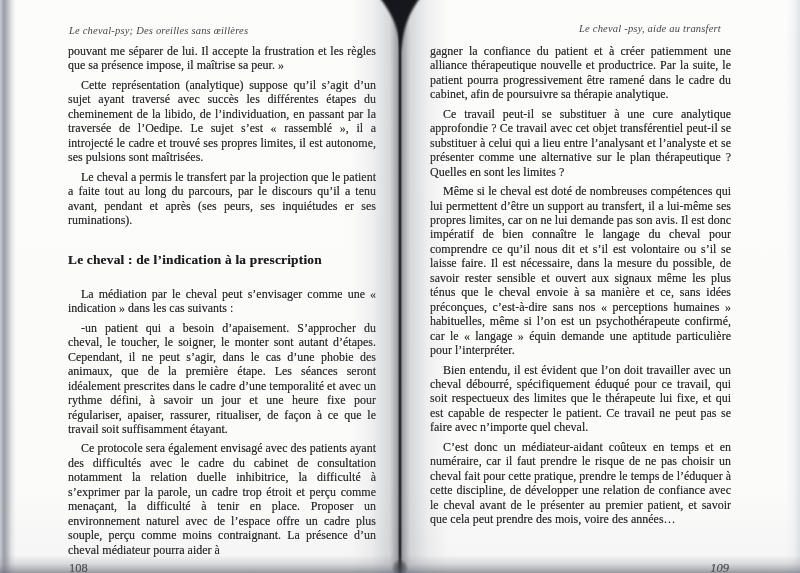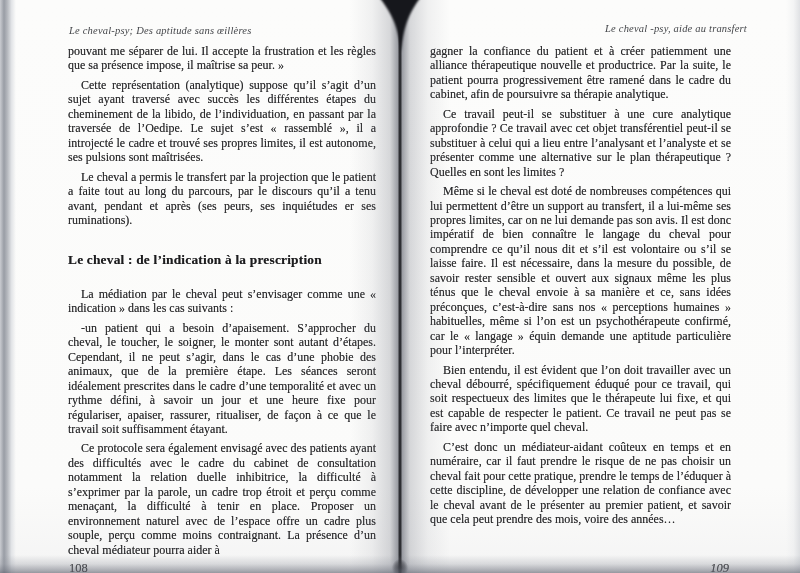--- a/index.html
+++ b/index.html
@@ -83,21 +83,21 @@
   
   .running-header {
     position: absolute;
     font-style: italic;
     font-size: 10.5px;
     color: #44464a;
     letter-spacing: 0.2px;
     white-space: nowrap;
   }
   .rh-left { left: 69px; top: 25px; }
-  .rh-right { left: 446px; top: 23px; width: 301px; text-align: right; }
+  .rh-right { left: 420px; top: 23px; width: 301px; text-align: right; }
 
   .body-block {
     position: absolute;
     top: 44px;
     color: #29292b;
     font-size: 12px;
     line-height: 14.45px;
     text-align: justify;
     text-shadow: 0 0 0.5px rgba(40,40,44,0.55);
   }
@@ -129,21 +129,21 @@
   }
   .pn-left { left: 69px; }
   .pn-right { left: 430px; width: 299px; text-align: right; font-style: italic; }
 </style>
 </head>
 <body>
 
 <div class="scan">
 
   <div>
-    <div class="running-header rh-left">Le cheval-psy; Des aptitude sans œillères</div>
+    <div class="running-header rh-left">Le cheval-psy; Des oreilles sans œillères</div>
 
     <div class="body-block body-left">
       <p class="para noindent">pouvant me séparer de lui. Il accepte la frustration et les règles que sa présence impose, il maîtrise sa peur. »</p>
       <p class="para">Cette représentation (analytique) suppose qu’il s’agit d’un sujet ayant traversé avec succès les différentes étapes du cheminement de la libido, de l’individuation, en passant par la traversée de l’Oedipe. Le sujet s’est « rassemblé », il a introjecté le cadre et trouvé ses propres limites, il est autonome, ses pulsions sont maîtrisées.</p>
       <p class="para">Le cheval a permis le transfert par la projection que le patient a faite tout au long du parcours, par le discours qu’il a tenu avant, pendant et après (ses peurs, ses inquiétudes er ses ruminations).</p>
       <h2 class="section-heading">Le cheval : de l’indication à la prescription</h2>
       <p class="para">La médiation par le cheval peut s’envisager comme une « indication » dans les cas suivants :</p>
       <p class="para">-un patient qui a besoin d’apaisement. S’approcher du cheval, le toucher, le soigner, le monter sont autant d’étapes. Cependant, il ne peut s’agir, dans le cas d’une phobie des animaux, que de la première étape. Les séances seront idéalement prescrites dans le cadre d’une temporalité et avec un rythme défini, à savoir un jour et une heure fixe pour régulariser, apaiser, rassurer, ritualiser, de façon à ce que le travail soit suffisamment étayant.</p>
       <p class="para">Ce protocole sera également envisagé avec des patients ayant des difficultés avec le cadre du cabinet de consultation notamment la relation duelle inhibitrice, la difficulté à s’exprimer par la parole, un cadre trop étroit et perçu comme menaçant, la difficulté à tenir en place. Proposer un environnement naturel avec de l’espace offre un cadre plus souple, perçu comme moins contraignant. La présence d’un cheval médiateur pourra aider à</p>
     </div>

